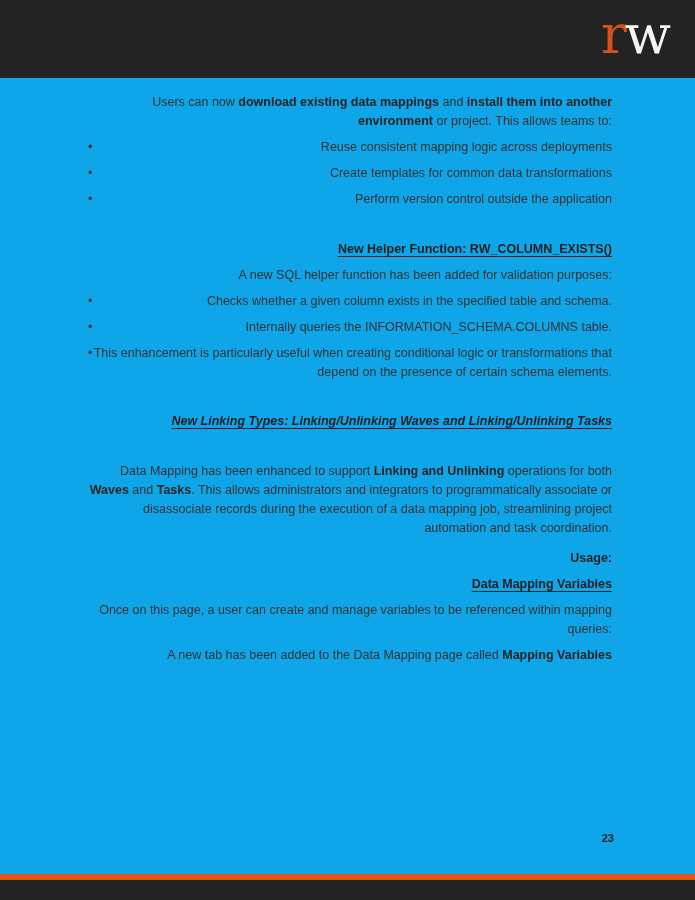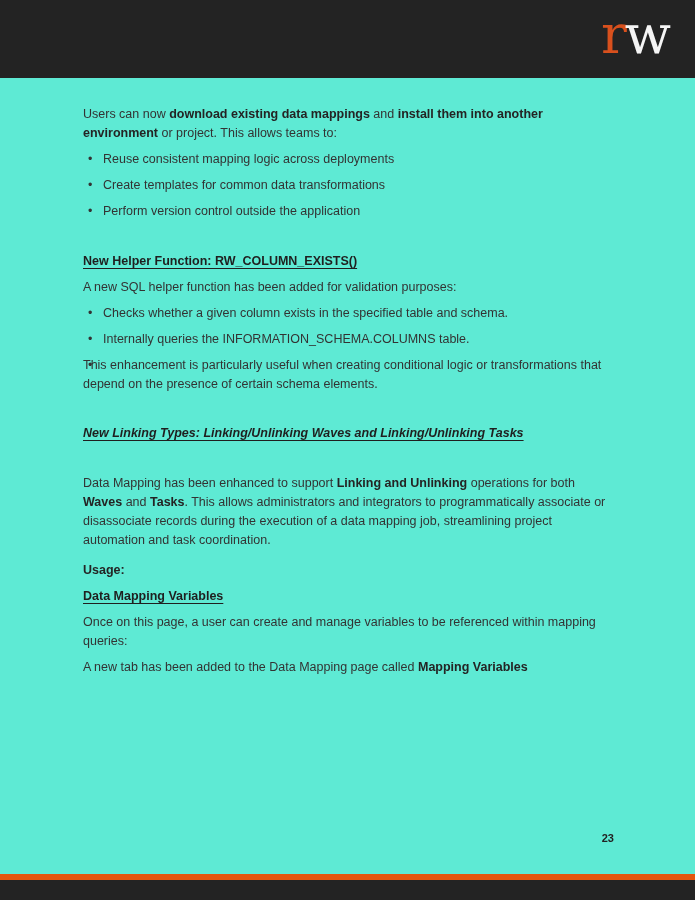--- a/index.html
+++ b/index.html
@@ -1,21 +1,21 @@
 <!DOCTYPE html>
 <html><head>
 <meta charset="utf-8">
 <style>
   * { margin: 0; padding: 0; box-sizing: border-box; }
   html, body { background: #ffffff; }
   .page {
     position: relative;
     width: 695px;
     height: 900px;
-    background: #5eead4;
+    background: #0ea5e9;
     overflow: hidden;
     font-family: "Liberation Sans", "DejaVu Sans", sans-serif;
     color: #333333;
   }
   
   .topbar {
     position: relative;
     height: 78px;
     background: #232323;
   }
@@ -26,23 +26,24 @@
     font-family: "DejaVu Serif", "Liberation Serif", serif;
     font-size: 54px;
     line-height: 1;
     letter-spacing: -2px;
     user-select: none;
   }
   .logo-r { color: #d8501d; }
   .logo-w { color: #f5f5f5; }
   
   .content {
-    padding: 27px 83px 0 83px;
+    padding: 15px 83px 0 83px;
     font-size: 12.5px;
     line-height: 19px;
+    text-align: right;
   }
   .para { margin: 0 0 7px 0; }
   .para b, .bold { font-weight: 700; color: #242424; }
   .bullets {
     list-style: none;
     margin: 0 0 7px 0;
     padding: 0;
   }
   .bullets li {
     position: relative;

